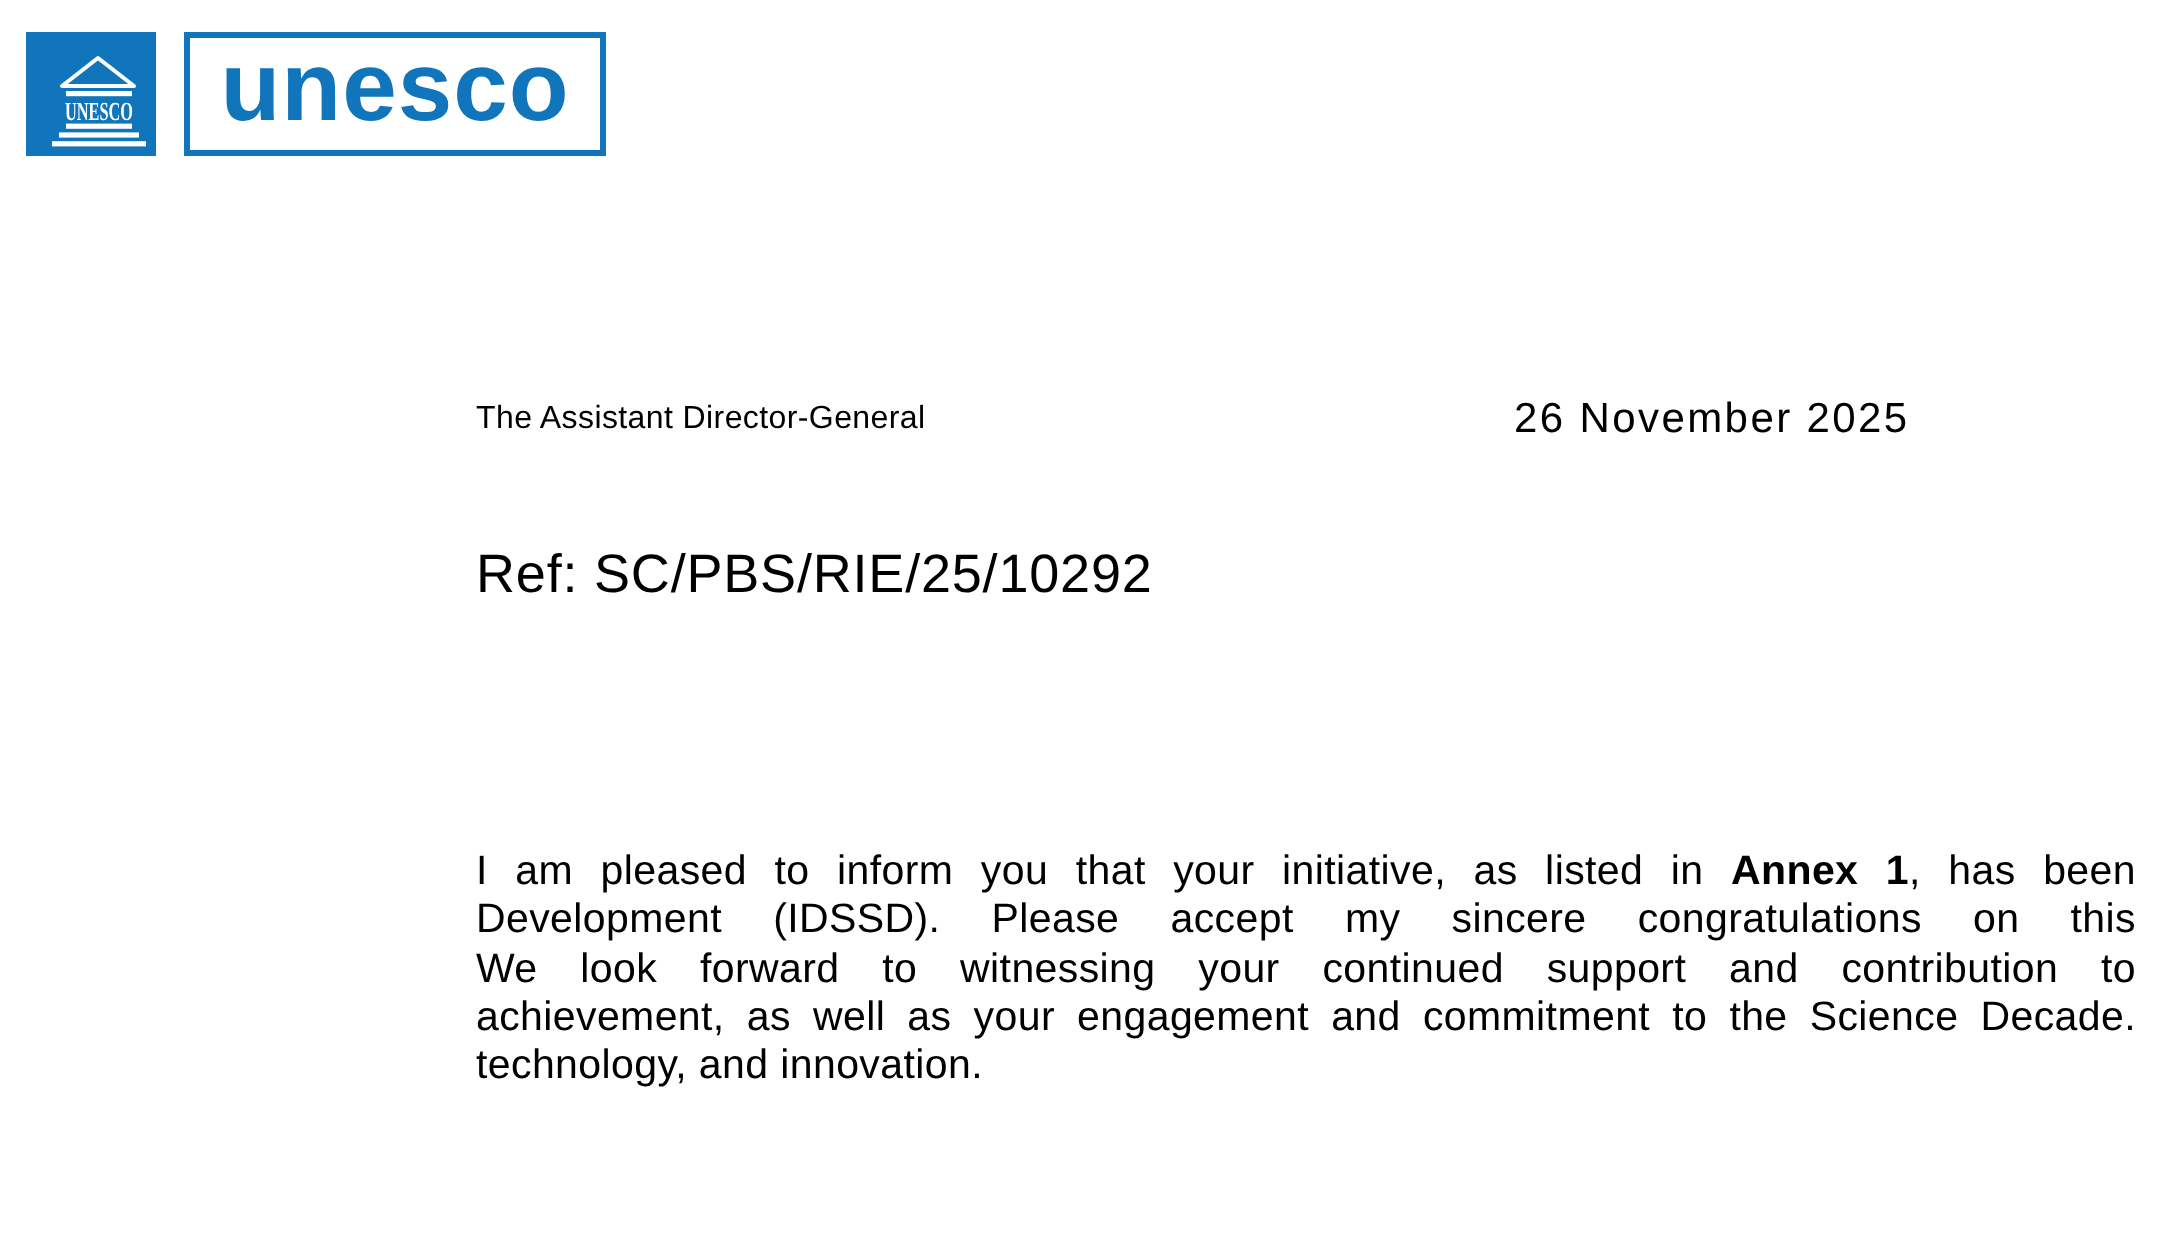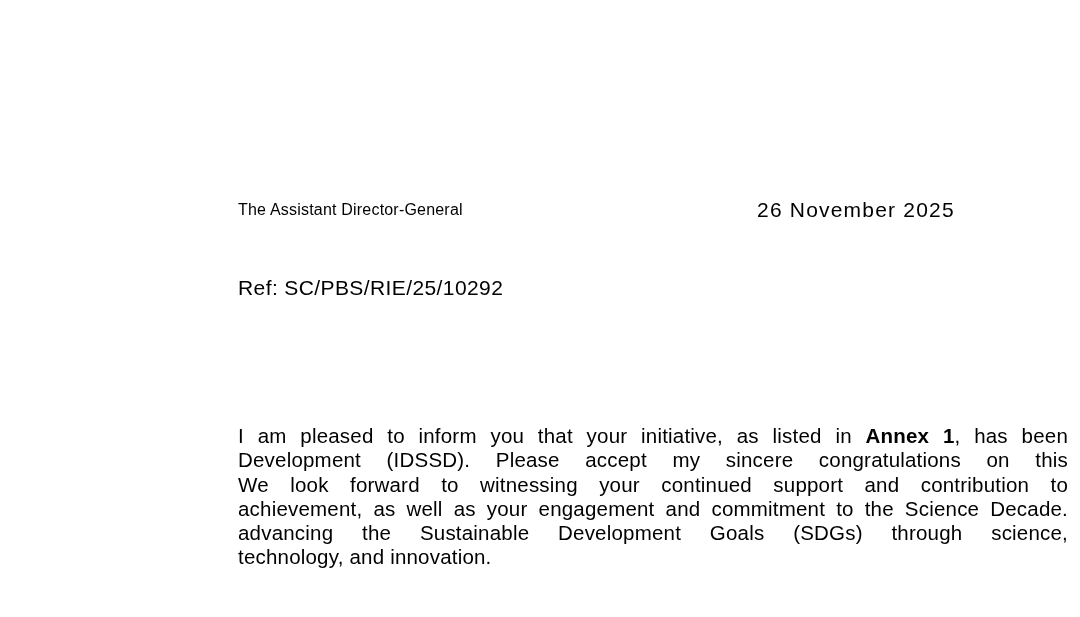--- a/index.html
+++ b/index.html
@@ -66,21 +66,21 @@
     top: 197px;
     font-size: 21px;
     letter-spacing: 1.2px;
     line-height: 25px;
     white-space: nowrap;
   }
   .ref {
     position: absolute;
     left: 238px;
     top: 275px;
-    font-size: 21px;
+    font-size: 27px;
     letter-spacing: 0.4px;
     line-height: 25px;
     white-space: nowrap;
   }
   .salutation {
     position: absolute;
     left: 238px;
     top: 366px;
     font-size: 21px;
     letter-spacing: 0.2px;
@@ -104,32 +104,47 @@
     text-align: left;
     text-align-last: left;
   }
   .b { font-weight: bold; }
 </style>
 </head>
 <body>
 
 <div class="page">
 
+  <div class="logo-row">
+    <div class="emblem">
+      <svg viewBox="0 0 65 62" xmlns="http://www.w3.org/2000/svg" aria-hidden="true">
+        <rect x="0" y="0" width="65" height="62" fill="#1175bc"></rect>
+        <polygon points="36,13 18,27 54,27" fill="none" stroke="#ffffff" stroke-width="2" stroke-linejoin="round"></polygon>
+        <rect x="20" y="29.5" width="33" height="2.6" fill="#ffffff"></rect>
+        <text x="36.5" y="44" text-anchor="middle" fill="#ffffff" font-family="Liberation Serif, serif" font-weight="bold" font-size="13" textLength="34" lengthAdjust="spacingAndGlyphs">UNESCO</text>
+        <rect x="20" y="45.8" width="33" height="2.6" fill="#ffffff"></rect>
+        <rect x="16.5" y="50.2" width="40" height="2.6" fill="#ffffff"></rect>
+        <rect x="13" y="54.6" width="47" height="2.6" fill="#ffffff"></rect>
+      </svg>
+    </div>
+    <div class="wordmark-box">
+      <span class="wordmark">unesco</span>
+    </div>
+  </div>
 
   <div class="sender">
     <div>The Assistant Director-General</div>
   </div>
 
   <div class="date">26 November 2025</div>
 
   <div class="ref">Ref: SC/PBS/RIE/25/10292</div>
 
 
   <div class="para">
     <div class="jline"><span>I am pleased to inform you that your initiative, as listed in </span><span class="b">Annex 1</span><span>, has been</span></div>
     <div class="jline">Development (IDSSD). Please accept my sincere congratulations on this</div>
     <div class="jline">We look forward to witnessing your continued support and contribution to</div>
     <div class="jline">achievement, as well as your engagement and commitment to the Science Decade.</div>
-    <div class="jline">advancing the Sustainable Development Goals (SDGs) through science,</div>
     <div class="lastline">technology, and innovation.</div>
   </div>
 
 </div>
 
 </body></html>

